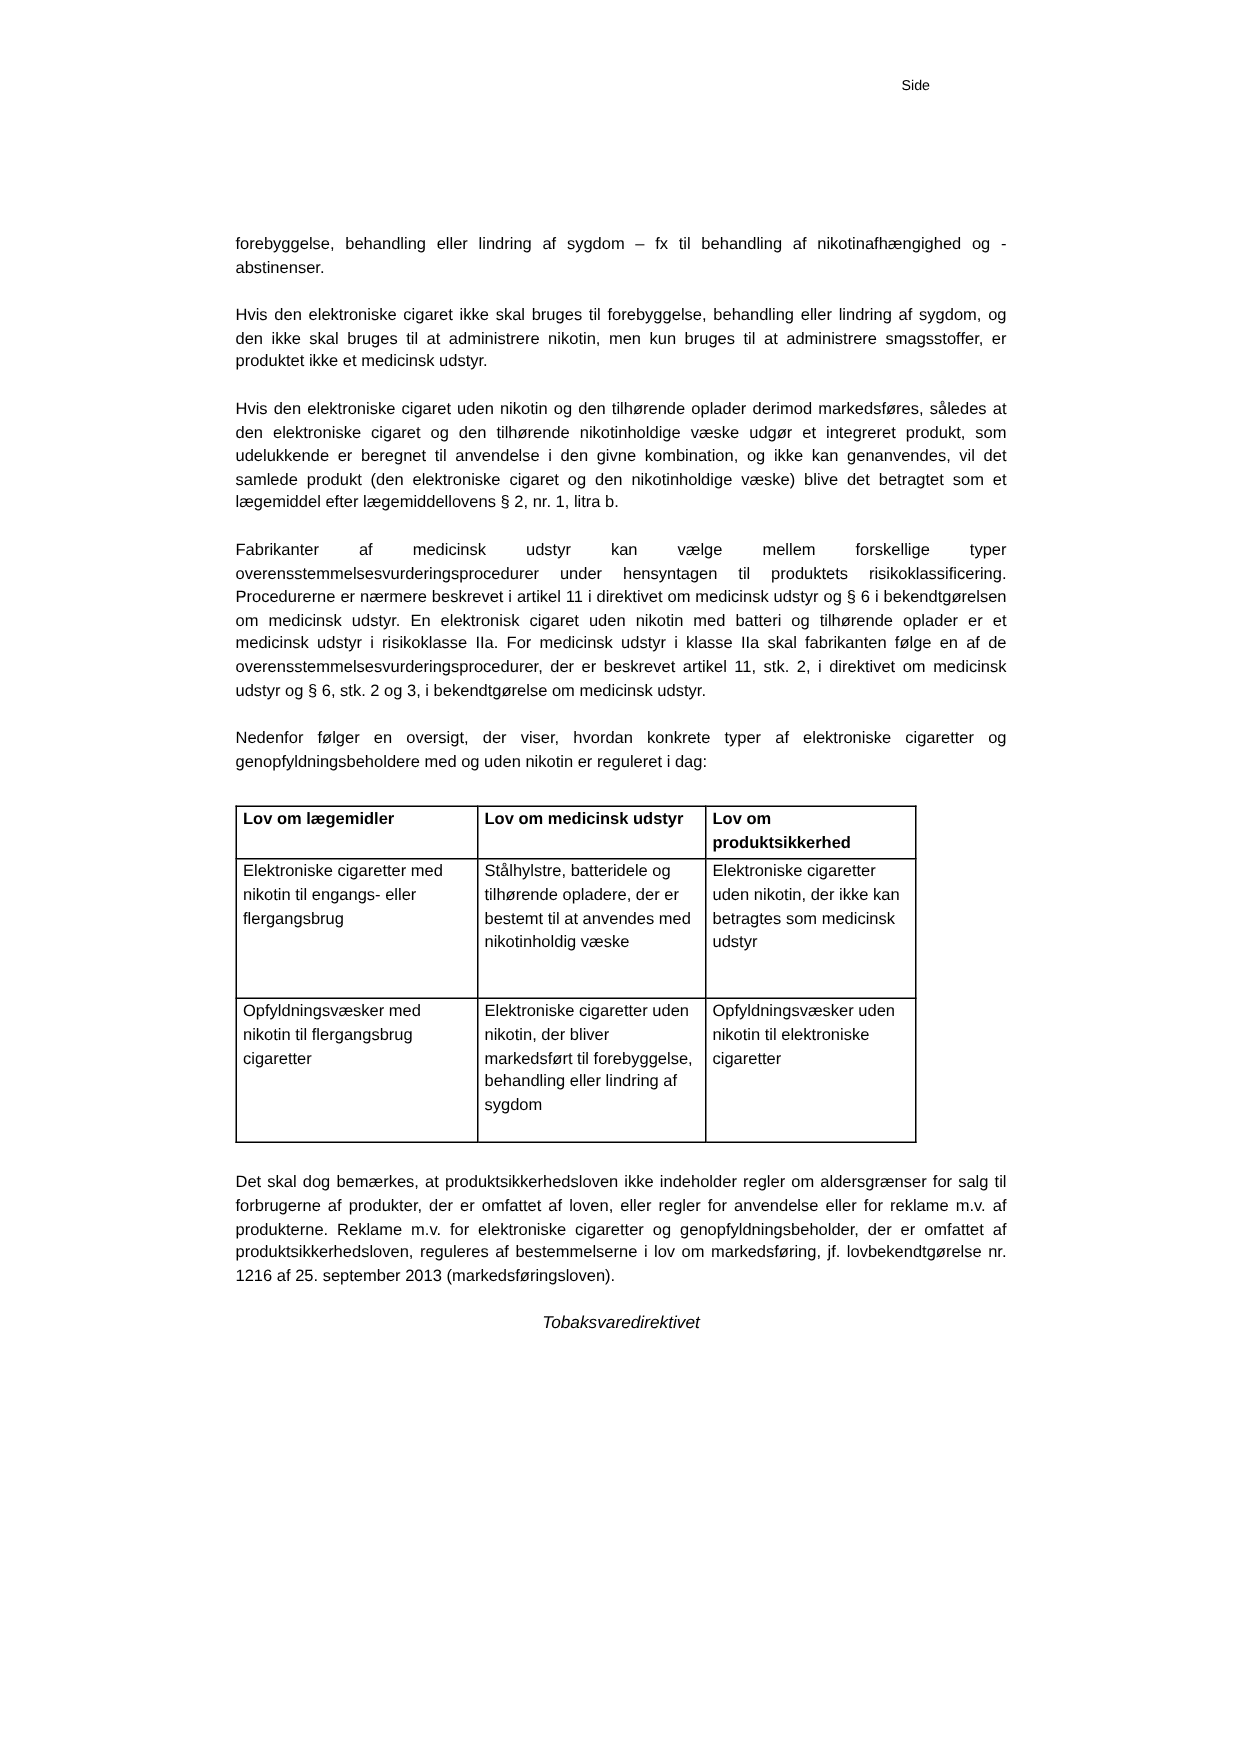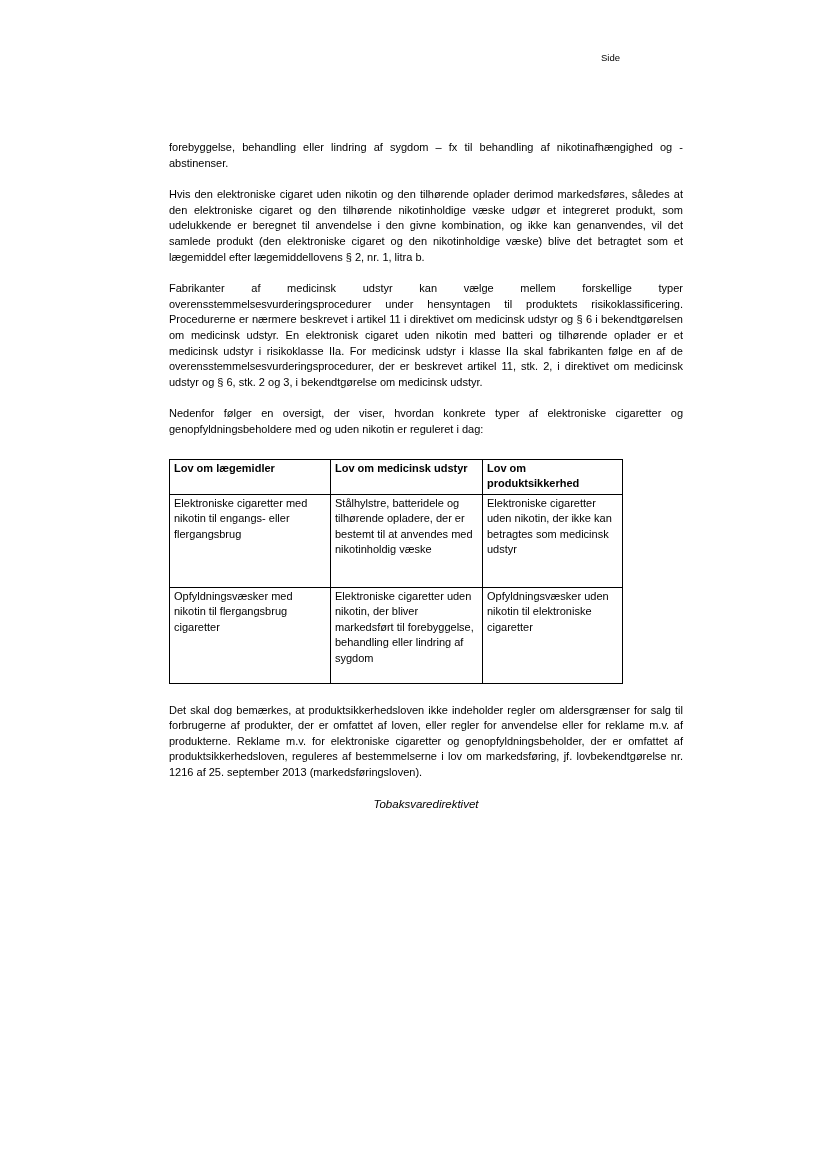--- a/index.html
+++ b/index.html
@@ -20,27 +20,26 @@
   }
   .page-header-label {
     position: absolute;
     top: 52px;
     left: 601px;
     font-size: 9.5px;
     color: #000000;
   }
   .content {
     position: absolute;
-    top: 140px;
+    top: 156px;
     left: 157px;
     width: 514px;
     font-size: 11px;
     line-height: 15.6px;
     text-align: justify;
-    margin-left: 12px;
   }
   .content p.body-paragraph {
     margin: 0 0 16px 0;
   }
   table.regulation-table {
     border-collapse: collapse;
     table-layout: fixed;
     width: 453px;
     margin: 21px 0 19px 0;
     border-radius: 25px;
@@ -77,20 +76,21 @@
 </head>
 <body>
 
 <div class="page">
 
   <div class="page-header-label">Side</div>
 
   <div class="content">
 
     <p class="body-paragraph">forebyggelse, behandling eller lindring af sygdom – fx til behandling af nikotinafhængighed og -abstinenser.</p>
+    <p class="body-paragraph">Hvis den elektroniske cigaret ikke skal bruges til forebyggelse, behandling eller lindring af sygdom, og den ikke skal bruges til at administrere nikotin, men kun bruges til at administrere smagsstoffer, er produktet ikke et medicinsk udstyr.</p>
     <p class="body-paragraph">Hvis den elektroniske cigaret uden nikotin og den tilhørende oplader derimod markedsføres, således at den elektroniske cigaret og den tilhørende nikotinholdige væske udgør et integreret produkt, som udelukkende er beregnet til anvendelse i den givne kombination, og ikke kan genanvendes, vil det samlede produkt (den elektroniske cigaret og den nikotinholdige væske) blive det betragtet som et lægemiddel efter lægemiddellovens § 2, nr. 1, litra b.</p>
     <p class="body-paragraph">Fabrikanter af medicinsk udstyr kan vælge mellem forskellige typer overensstemmelsesvurderingsprocedurer under hensyntagen til produktets risikoklassificering. Procedurerne er nærmere beskrevet i artikel 11 i direktivet om medicinsk udstyr og § 6 i bekendtgørelsen om medicinsk udstyr. En elektronisk cigaret uden nikotin med batteri og tilhørende oplader er et medicinsk udstyr i risikoklasse IIa. For medicinsk udstyr i klasse IIa skal fabrikanten følge en af de overensstemmelsesvurderingsprocedurer, der er beskrevet artikel 11, stk. 2, i direktivet om medicinsk udstyr og § 6, stk. 2 og 3, i bekendtgørelse om medicinsk udstyr.</p>
     <p class="body-paragraph">Nedenfor følger en oversigt, der viser, hvordan konkrete typer af elektroniske cigaretter og genopfyldningsbeholdere med og uden nikotin er reguleret i dag:</p>
 
     <table class="regulation-table">
       <colgroup>
         <col class="col-1">
         <col class="col-2">
         <col class="col-3">
       </colgroup>

